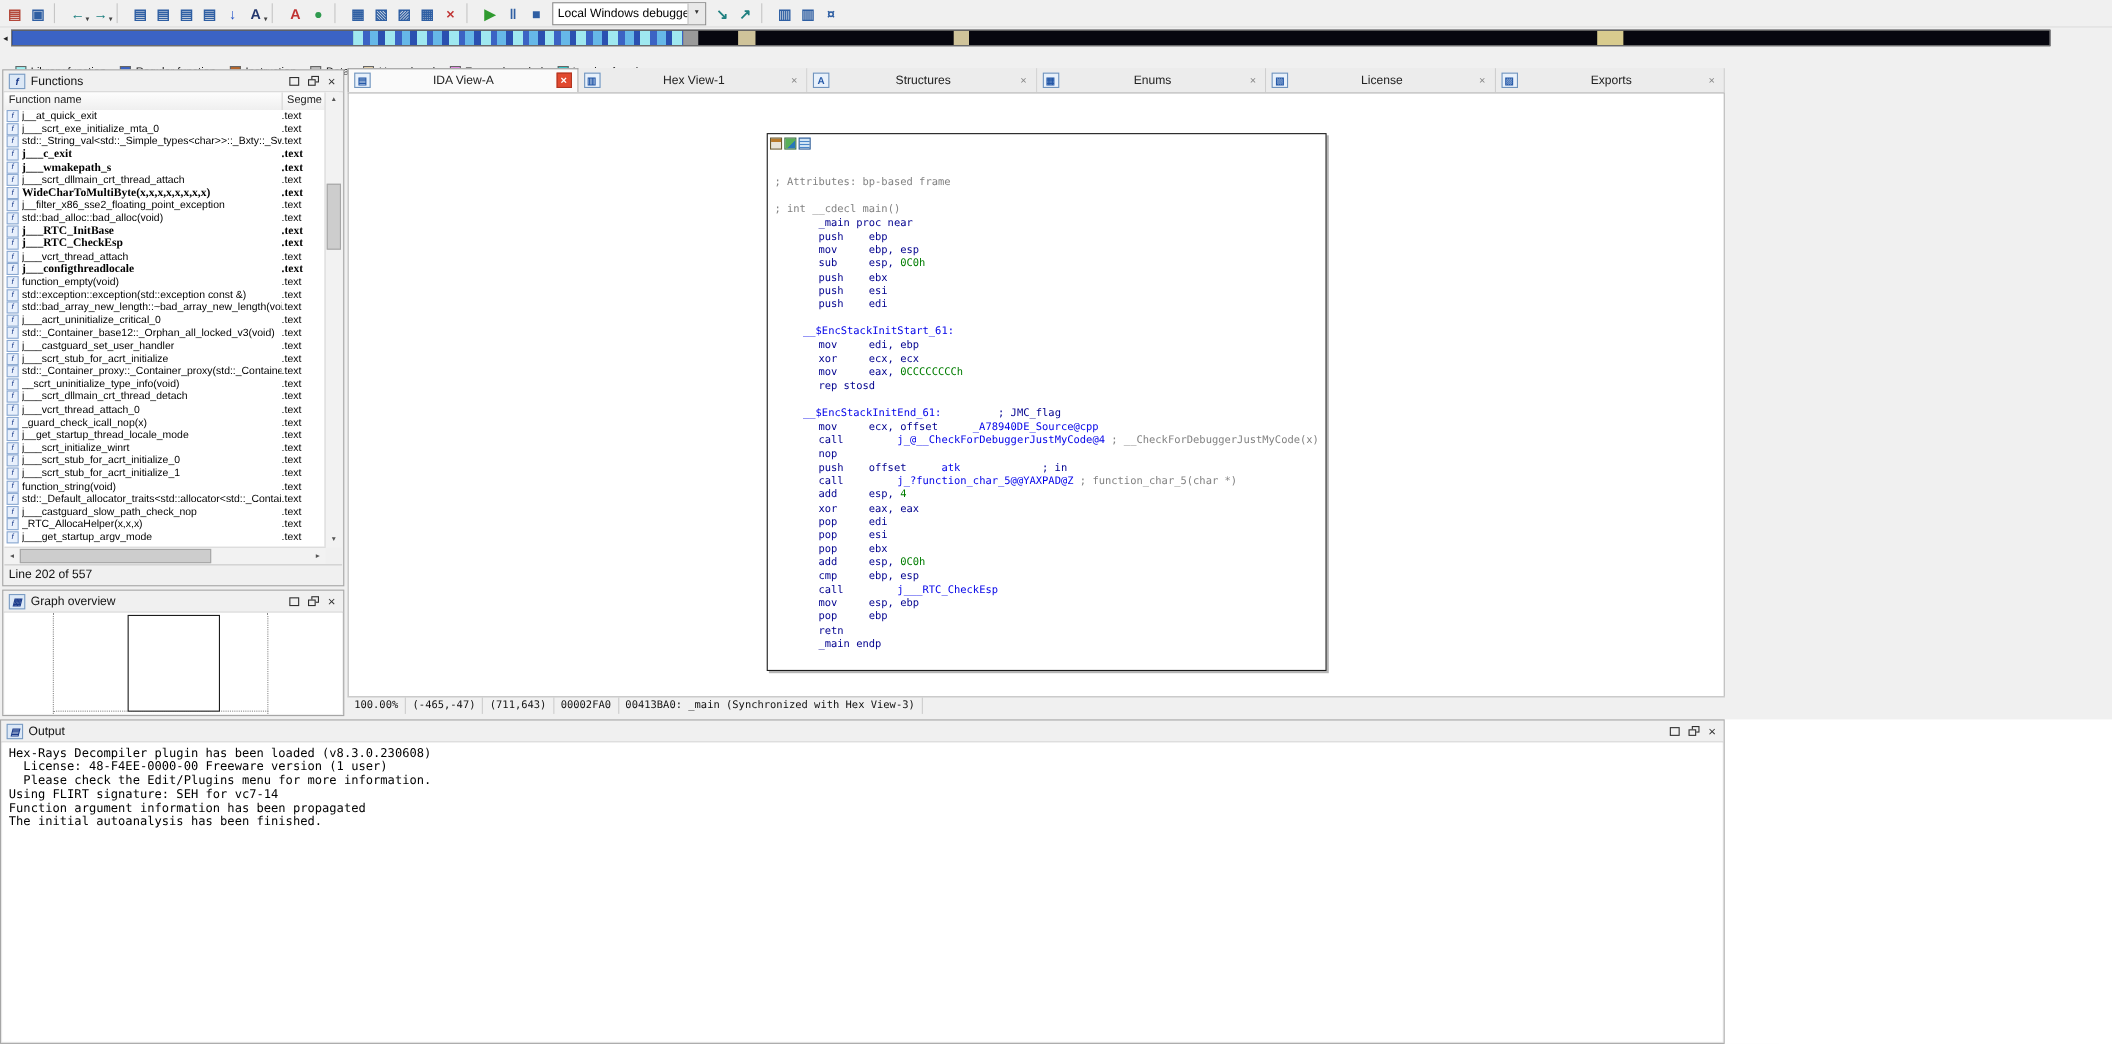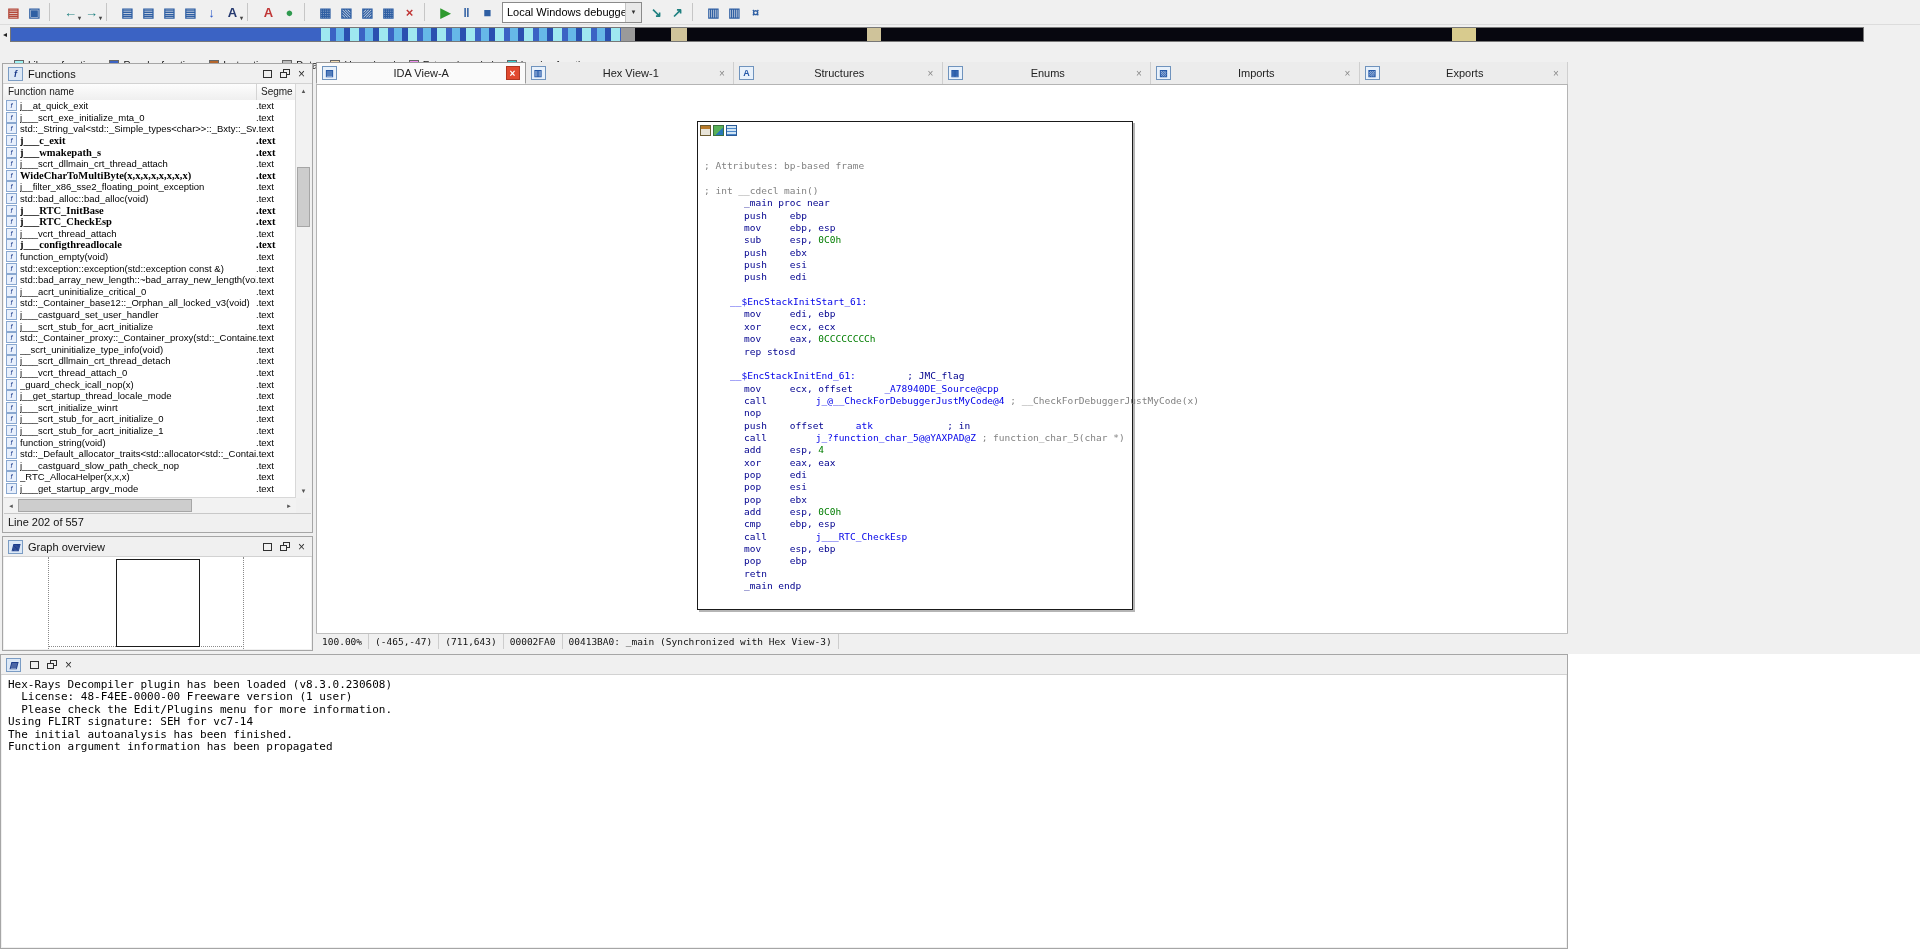--- a/index.html
+++ b/index.html
@@ -95,21 +95,21 @@
     font-size:10px;color:#888;}
   .tab-close.red{background:#e1492f;color:#fff;border:1px solid #b03520;font-weight:bold;}
   .view{position:absolute;left:0;top:22px;right:0;bottom:15px;background:#fff;border:1px solid #b4b4b4;
     box-sizing:border-box;overflow:hidden;}
   .vstatus{position:absolute;left:0;bottom:0;right:0;height:15px;background:#f0f0f0;
     border-top:1px solid #c0c0c0;display:flex;align-items:center;
     font-family:"DejaVu Sans Mono",monospace;font-size:9.5px;color:#111;}
   .vs-seg{padding:0 6px;border-right:1px solid #cdcdcd;height:100%;display:flex;align-items:center;white-space:nowrap;}
 
   
-  .node{position:absolute;left:380px;top:36px;width:436px;height:489px;background:#fff;
+  .node{position:absolute;left:380px;top:36px;width:509px;height:489px;background:#fff;
     border:1px solid #1a1a1a;box-shadow:2px 2px 0 rgba(120,120,120,0.55);box-sizing:border-box;}
   .node-strip{height:15px;display:flex;align-items:center;gap:2px;padding:1px 0 0 2px;}
   .node-ico{width:11px;height:11px;display:inline-block;box-sizing:border-box;}
   .ni1{background:linear-gradient(#b87a2a 30%,#e8e4d8 30%);border:1px solid #6a5a30;}
   .ni2{background:linear-gradient(135deg,#58b058 60%,#2878b8 60%);border:1px solid #3a7040;}
   .ni3{background:repeating-linear-gradient(#d0e4f4 0 2px,#4a86c8 2px 3px);border:1px solid #2a5a96;}
   .asm{padding:10px 0 0 6px;font-family:"DejaVu Sans Mono",monospace;font-size:9.5px;
     line-height:12.35px;white-space:pre;color:#000;}
   .asm-line{height:12.35px;}
   .tok-i{color:#00008e;margin-left:40px;}
@@ -520,21 +520,21 @@
           <span class="tab-label">Structures</span>
           <span class="tab-close">×</span>
         </div>
         <div class="tab">
           <span class="tab-icon">▦</span>
           <span class="tab-label">Enums</span>
           <span class="tab-close">×</span>
         </div>
         <div class="tab">
           <span class="tab-icon">▧</span>
-          <span class="tab-label">Imports</span>
+          <span class="tab-label">License</span>
           <span class="tab-close">×</span>
         </div>
         <div class="tab">
           <span class="tab-icon">▨</span>
           <span class="tab-label">Exports</span>
           <span class="tab-close">×</span>
         </div>
       </div>
     <div class="view">
       <div class="node">
@@ -551,37 +551,38 @@
         <span class="vs-seg">(-465,-47)</span>
         <span class="vs-seg">(711,643)</span>
         <span class="vs-seg">00002FA0</span>
         <span class="vs-seg">00413BA0: _main (Synchronized with Hex View-3)</span>
       </div>
   </div>
 
   <div class="panel output-panel">
     <div class="ptitle">
       <span class="pticon">▤</span>
+      <span class="ptext">Output</span>
       <span class="pbtns">
         <span class="wb">
             <span class="mini-box"></span>
           </span>
         <span class="wb">
             <span class="mini-float">
               <span></span>
               <span></span>
             </span>
           </span>
         <span class="wb">×</span>
       </span>
     </div>
     <div class="out-content">
         <div class="out-line">Hex-Rays Decompiler plugin has been loaded (v8.3.0.230608)</div>
         <div class="out-line">  License: 48-F4EE-0000-00 Freeware version (1 user)</div>
         <div class="out-line">  Please check the Edit/Plugins menu for more information.</div>
         <div class="out-line">Using FLIRT signature: SEH for vc7-14</div>
+        <div class="out-line">Function argument information has been propagated</div>
         <div class="out-line">The initial autoanalysis has been finished.</div>
-        <div class="out-line">Function argument information has been propagated</div>
       </div>
   </div>
 
   <div class="corner-fill"></div>
 </div>
 
 </body></html>

